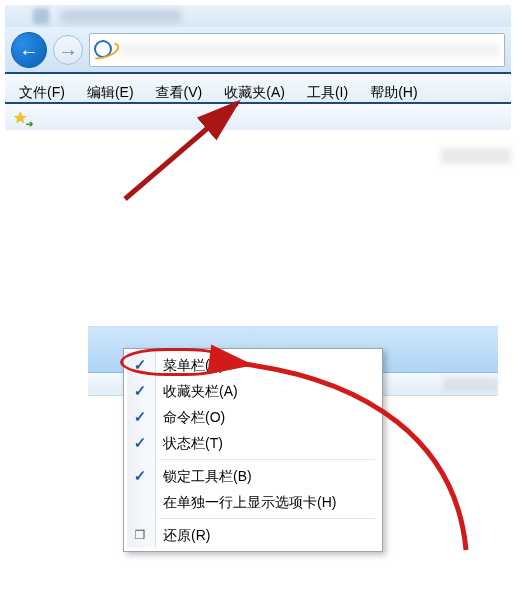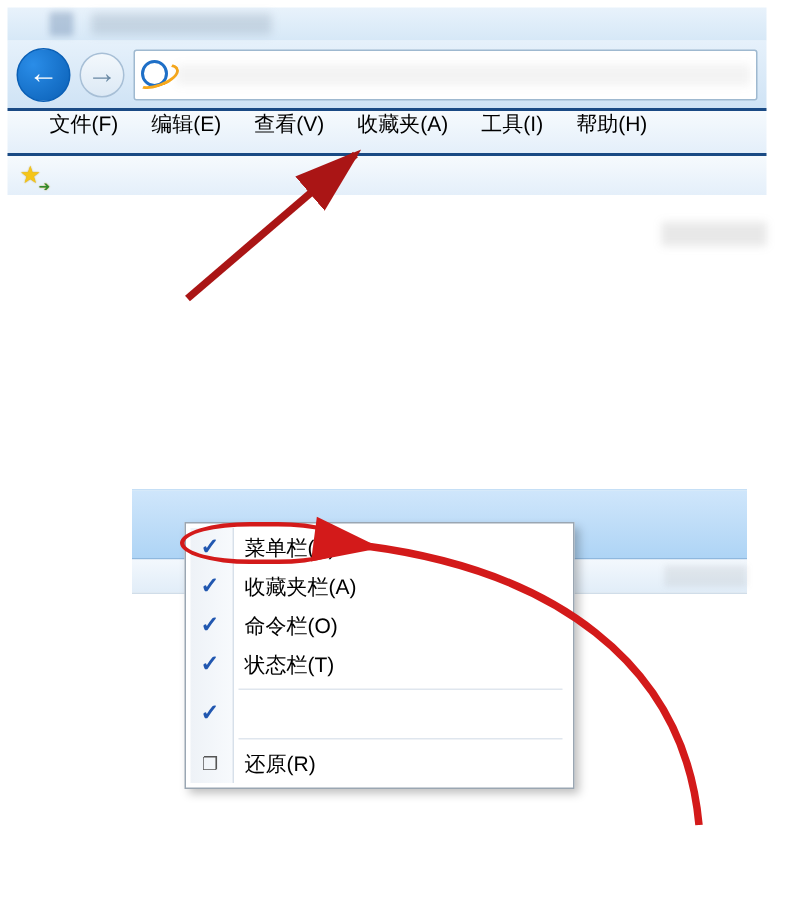--- a/index.html
+++ b/index.html
@@ -115,23 +115,23 @@
     filter: blur(3px);
     border-radius:2px;
   }
 
   .menubar {
     height: 28px;
     background: linear-gradient(to bottom,#f6fafd,#e4effa);
     border-top: 2px solid #1a4a84;
     border-bottom: 2px solid #1a4a84;
     display: flex;
-    align-items: flex-start;
+    align-items: flex-end;
     gap: 22px;
-    padding: 0 28px;
+    padding: 0 14px;
     font-size: 14px;
     color: #000;
   }
   .menubar .menu-item { white-space: nowrap; cursor: default; }
 
   .fav-row {
     height: 26px;
     background: linear-gradient(to bottom,#f6fafd,#e4effa);
     display:flex; align-items:center; padding:0 8px;
   }
@@ -346,20 +346,24 @@
         <span class="ctx-check">✓</span>
         <span>命令栏(O)</span>
       </div>
       <div class="ctx-item">
         <span class="ctx-check">✓</span>
         <span>状态栏(T)</span>
       </div>
       <div class="ctx-sep"></div>
       <div class="ctx-item">
         <span class="ctx-check">✓</span>
+        <span>锁定工具栏(B)</span>
+      </div>
+      <div class="ctx-item">
+        <span>在单独一行上显示选项卡(H)</span>
       </div>
       <div class="ctx-sep"></div>
       <div class="ctx-item">
         <span class="ctx-glyph">❐</span>
         <span>还原(R)</span>
       </div>
     </div>
   </div>
 
   <svg class="arrow2" viewBox="0 0 290 220">

